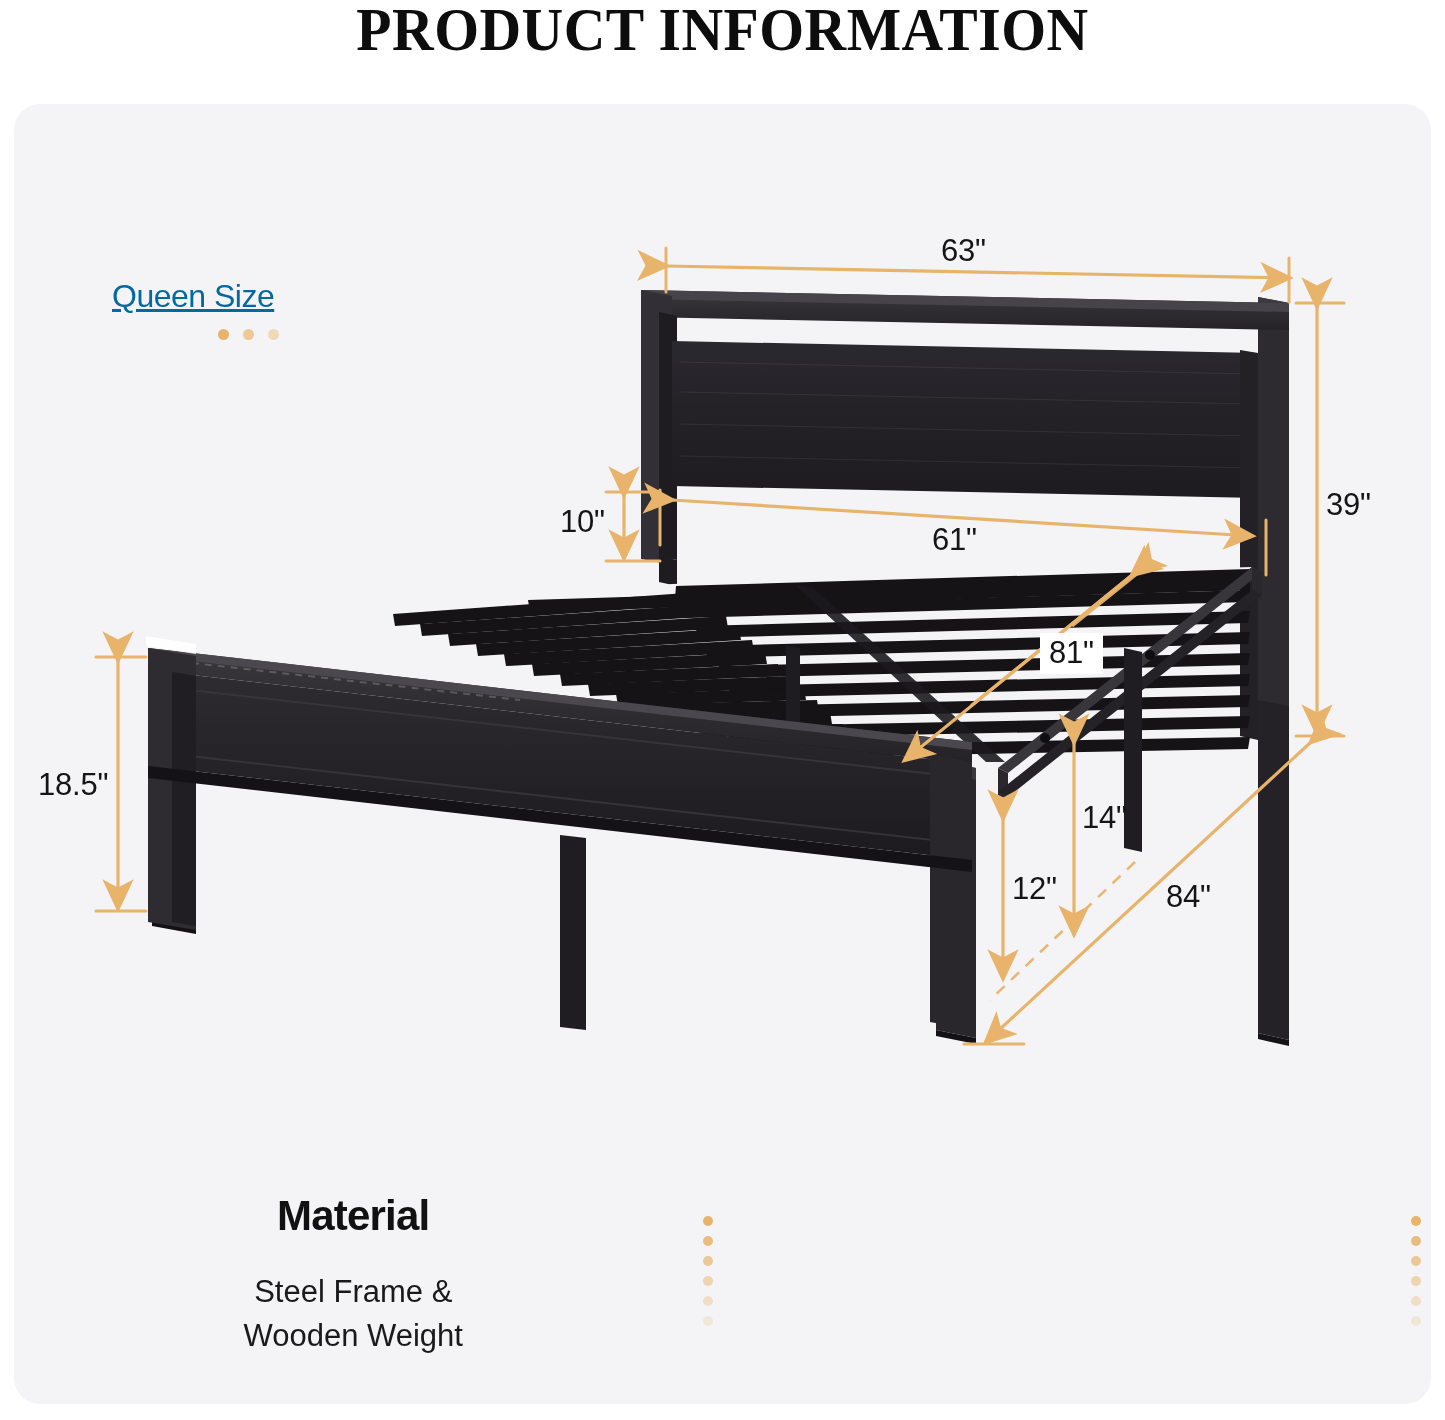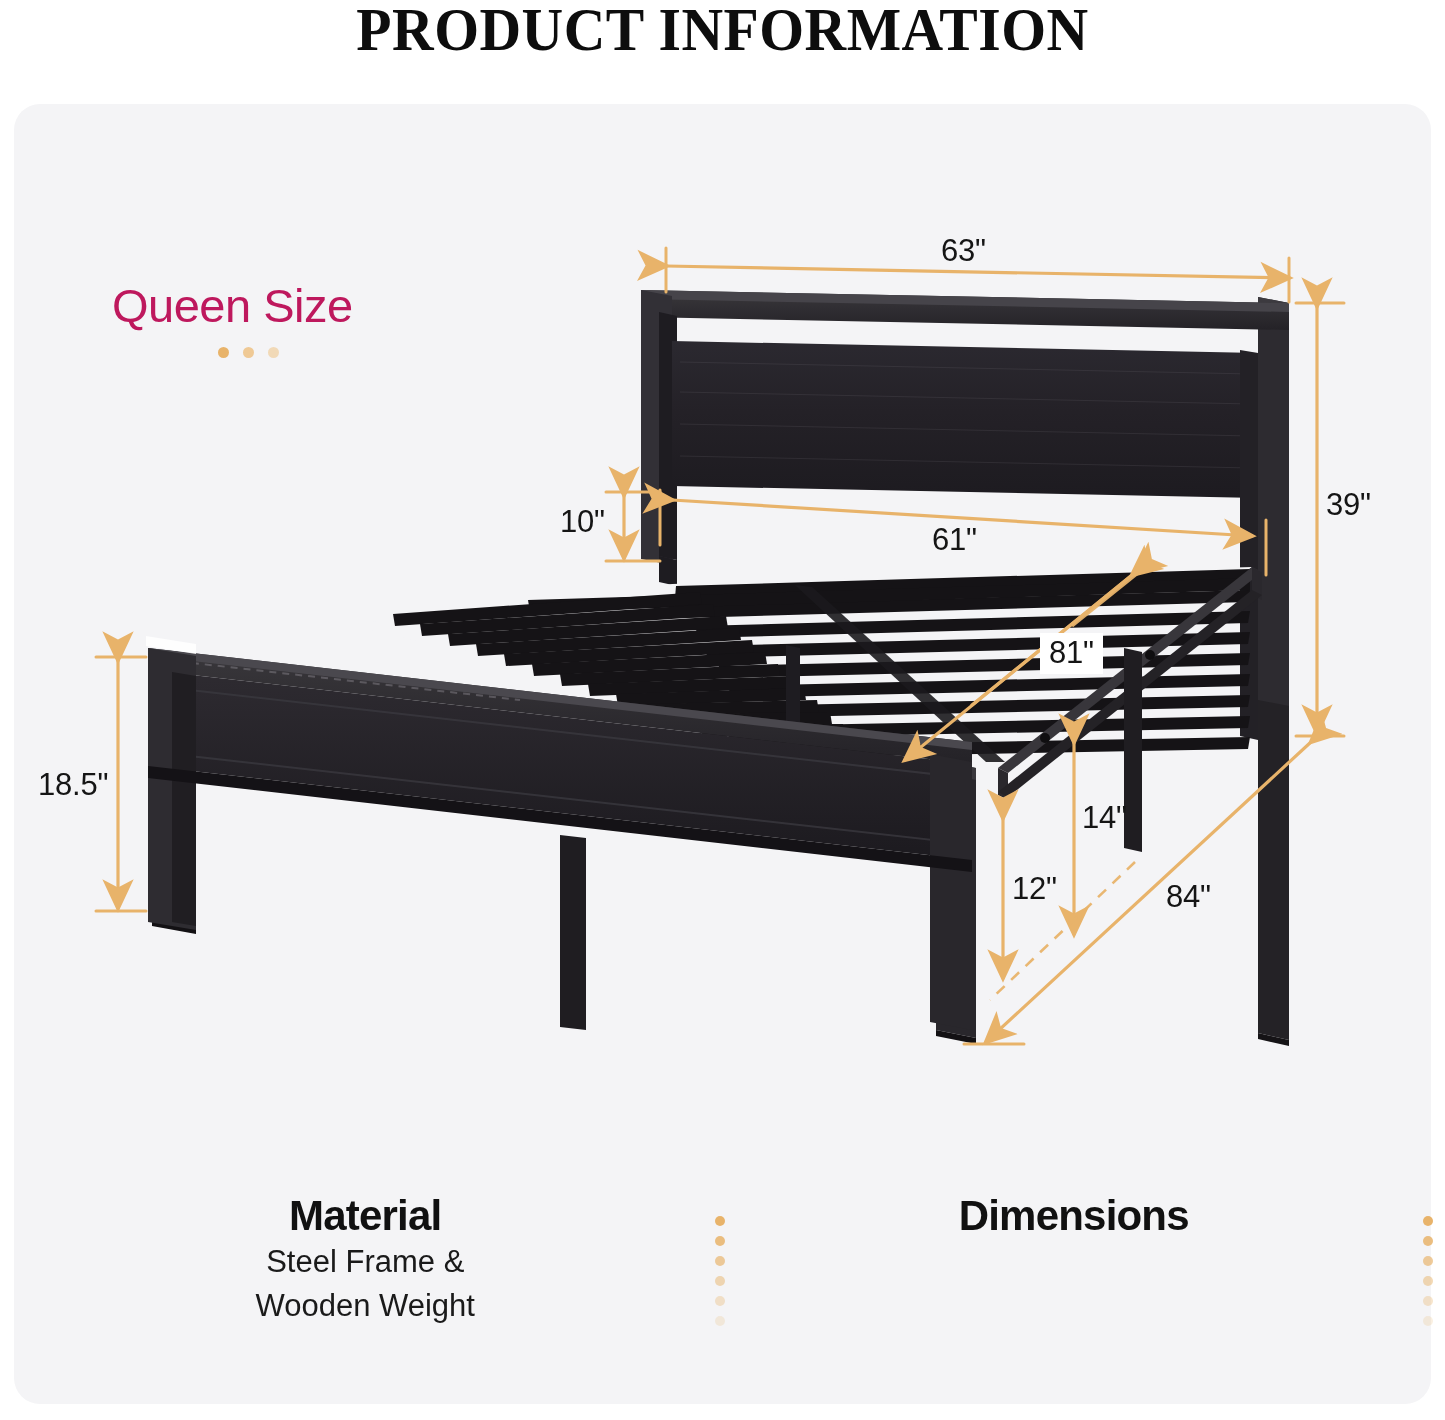--- a/index.html
+++ b/index.html
@@ -41,24 +41,25 @@
     top: 104px;
     width: 1417px;
     height: 1300px;
     background: #f4f4f6;
     border-radius: 26px;
   }
 
   
   #queen-wrap { position: absolute; left: 112px; top: 278px; }
   #queen-label {
-    font-size: 47px;
-    color: #be185d;
+    font-size: 32px;
+    color: #0369a1;
     letter-spacing: -0.5px;
     white-space: nowrap;
+    text-decoration: underline;
   }
   #queen-dots {
     margin-top: 14px;
     margin-left: 106px;
     display: flex;
     gap: 14px;
   }
   #queen-dots i { width: 11px; height: 11px; border-radius: 50%; display: block; }
   #queen-dots i:nth-child(1) { background: #e8b36a; }
   #queen-dots i:nth-child(2) { background: #edc184; opacity: .85; }
@@ -76,40 +77,41 @@
     letter-spacing: -0.2px;
   }
   .dim.boxed {
     background: #ffffff;
     padding: 2px 9px 3px 9px;
   }
 
   
   #info {
     position: absolute;
-    left: 26px;
+    left: 14px;
     top: 1178px;
     width: 1417px;
     height: 210px;
     display: flex;
     align-items: flex-start;
   }
   .info-col {
     flex: 1 1 0;
     text-align: center;
     padding-top: 14px;
   }
   .info-title {
     font-size: 42px;
     font-weight: bold;
     color: #111111;
     letter-spacing: -0.8px;
     white-space: nowrap;
   }
   .info-body {
+    margin-top: 30px;
     font-size: 31px;
     line-height: 1.42;
     color: #1a1a1a;
   }
   .info-body .ln { display: block; white-space: nowrap; }
   .vdots {
     width: 30px;
     padding-top: 38px;
     display: flex;
     flex-direction: column;
@@ -350,21 +352,20 @@
     <div class="vdots">
       <i></i>
         <i></i>
         <i></i>
       <i></i>
         <i></i>
         <i></i>
     </div>
 
     <div class="info-col">
-      <div class="info-title">Dimensions</div>
     </div>
 
     <div class="vdots">
       <i></i>
         <i></i>
         <i></i>
       <i></i>
         <i></i>
         <i></i>
     </div>

